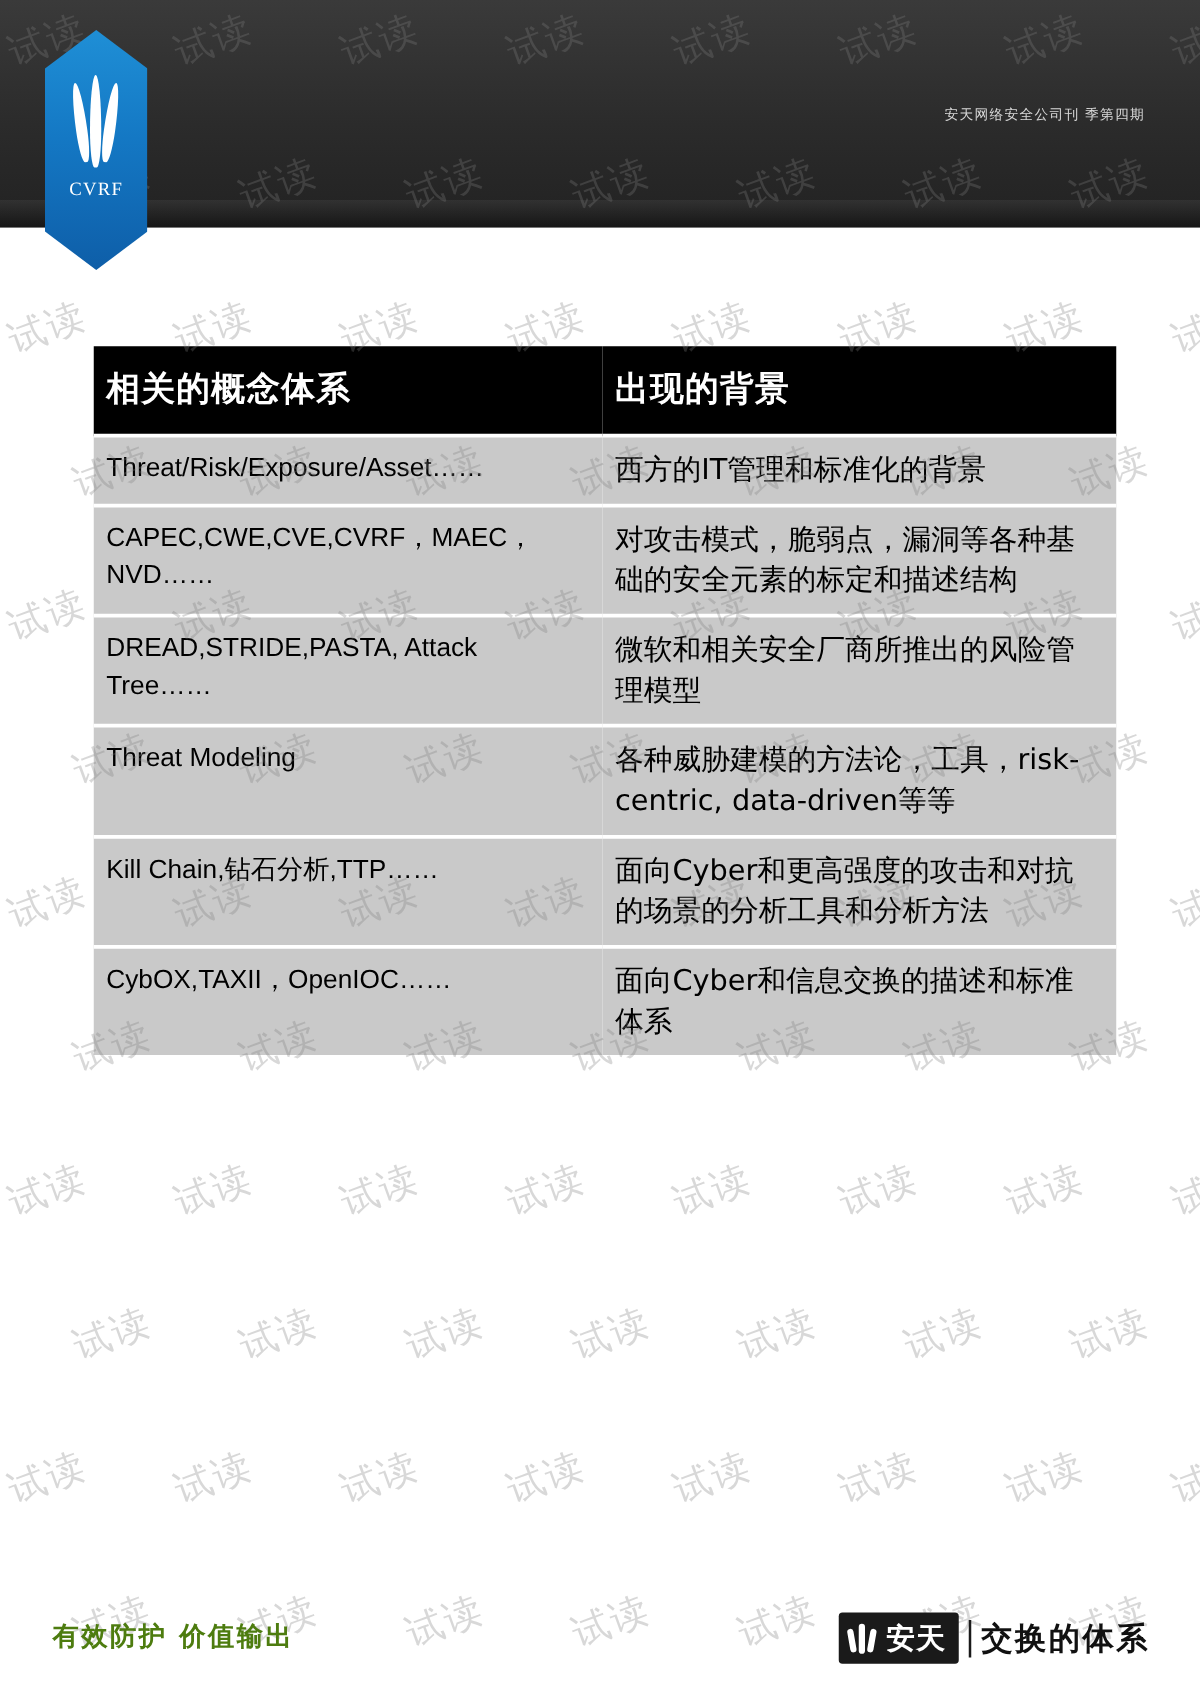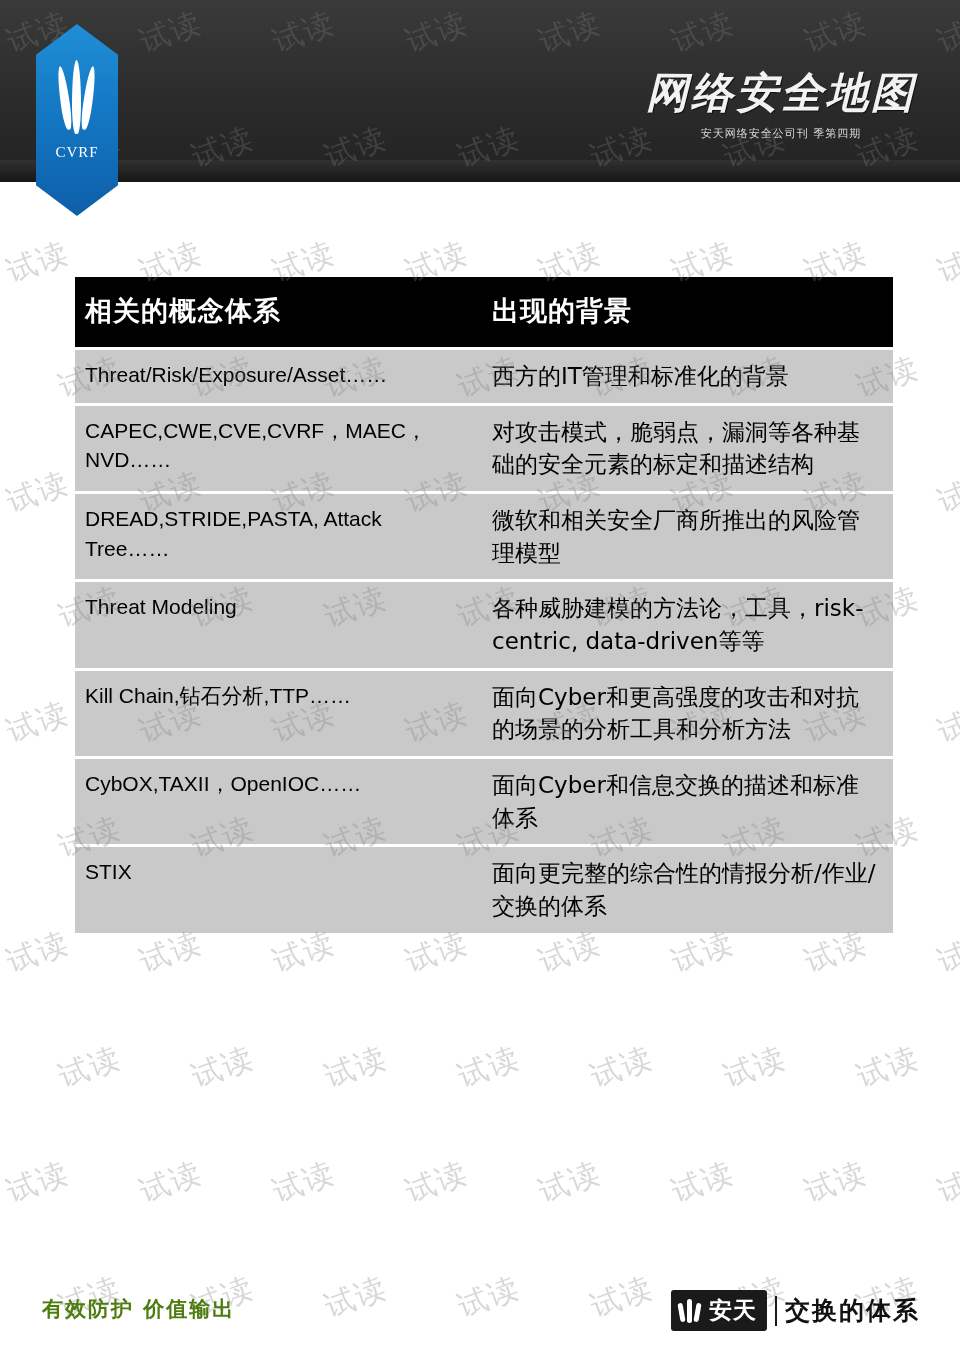--- a/index.html
+++ b/index.html
@@ -241,21 +241,20 @@
   <div class="logo-hex"></div>
   <div class="logo-mark">
     <i class="l1"></i>
       <i class="l2"></i>
       <i class="l3"></i>
   </div>
   <div class="logo-text">CVRF</div>
 </div>
 
 <div class="brush-title">
-  <div class="brush-main">网络安全地图</div>
   <div class="brush-sub">安天网络安全公司刊 季第四期</div>
 </div>
 
 <div class="table-wrap">
   <table class="concept-table">
     <colgroup>
         <col class="c1">
         <col class="c2">
       </colgroup>
     <thead>
@@ -281,24 +280,20 @@
         <td class="col-left">Threat Modeling</td>
         <td class="col-right">各种威胁建模的方法论，工具，risk-centric, data-driven等等</td>
       </tr>
       <tr>
         <td class="col-left">Kill Chain,钻石分析,TTP……</td>
         <td class="col-right">面向Cyber和更高强度的攻击和对抗的场景的分析工具和分析方法</td>
       </tr>
       <tr>
         <td class="col-left">CybOX,TAXII，OpenIOC……</td>
         <td class="col-right">面向Cyber和信息交换的描述和标准体系</td>
-      </tr>
-      <tr>
-        <td class="col-left">STIX</td>
-        <td class="col-right">面向更完整的综合性的情报分析/作业/交换的体系</td>
       </tr>
     </tbody>
   </table>
 </div>
 
 <div class="footer-slogan">有效防护 价值输出</div>
 
 <div class="footer-brand">
   <div class="brand-badge">
     <div class="mark">

